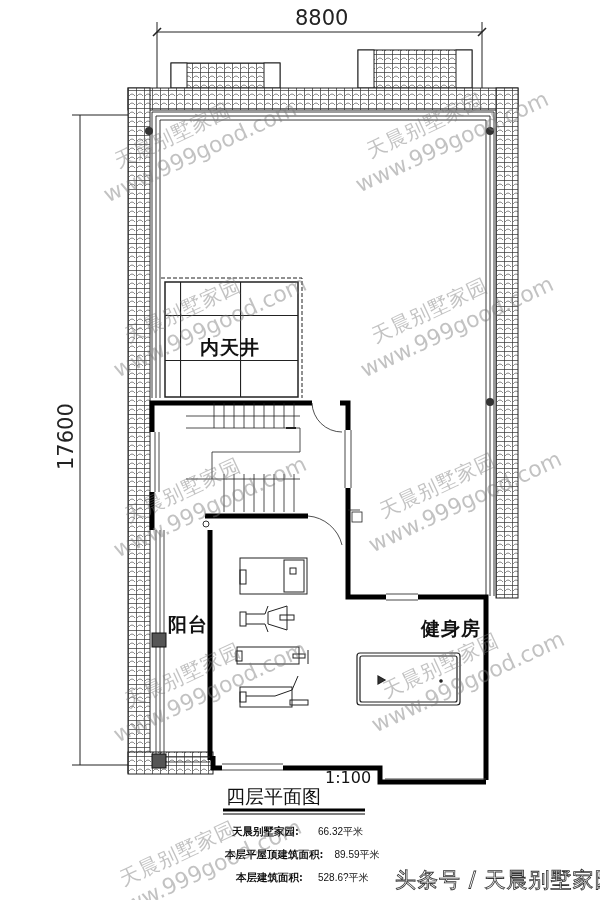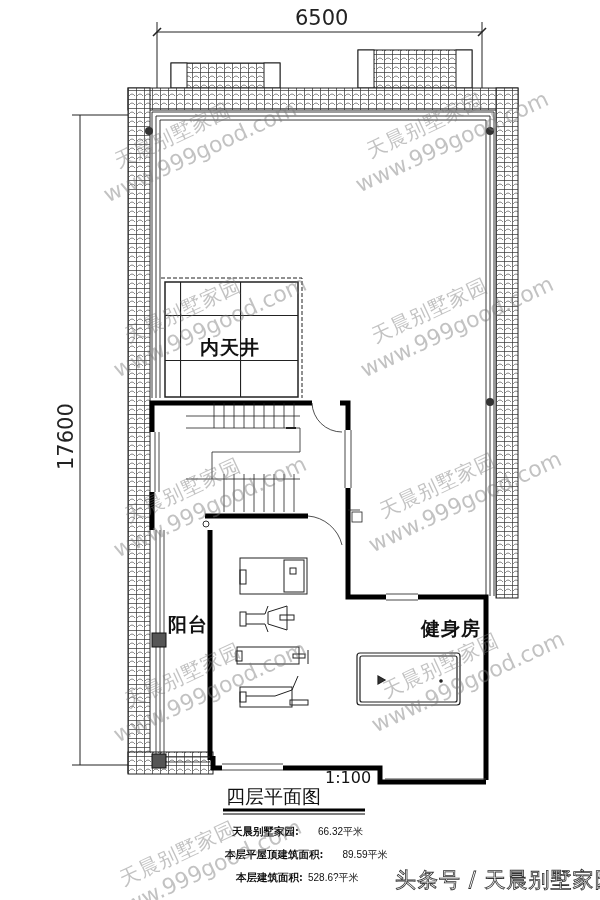--- a/index.html
+++ b/index.html
@@ -174,37 +174,37 @@
   <g stroke="#000">
     <line x1="223" y1="810" x2="365" y2="810" stroke-width="3"></line>
     <line x1="223" y1="814" x2="365" y2="814" stroke-width="1"></line>
   </g>
 </svg>
 
 <div class="lbl room" style="left:200px;top:335px;font-family:Liberation Mono, monospace;">内天井</div>
 <div class="lbl room" style="left:168px;top:612px;">阳台</div>
 <div class="lbl room" style="left:393px;top:616px;margin-left:28px;">健身房</div>
 
-<div class="lbl dim" style="left:295px;top:6px;">6500</div>
+<div class="lbl dim" style="left:295px;top:6px;">8800</div>
 <div class="lbl dim dimv" style="left:54px;top:470px;">17600</div>
 
 <div class="lbl title" style="left:226px;top:784px;">四层平面图</div>
 <div class="lbl scale" style="left:325px;top:768px;">1:100</div>
 
 <div class="lbl" style="left:232px;top:820px;">
   <span class="stat">天晨别墅家园:</span>
   <span class="statv" style="margin-left:14px;">66.32平米</span>
 </div>
 <div class="lbl" style="left:225px;top:843px;">
   <span class="stat">本层平屋顶建筑面积:</span>
-  <span class="statv" style="margin-left:14px;">89.59平米</span>
+  <span class="statv" style="margin-left:6px;">89.59平米</span>
 </div>
 <div class="lbl" style="left:236px;top:866px;">
   <span class="stat">本层建筑面积:</span>
-  <span class="statv" style="text-align:right;">528.6?平米</span>
+  <span class="statv" style="margin-left:10px;text-align:right;">528.6?平米</span>
 </div>
 
 <div class="wm" style="left:110px;top:150px;">
     <span class="cn">天晨别墅家园</span>
     <span class="en">www.999good.com</span>
   </div>
 <div class="wm" style="left:362px;top:140px;">
     <span class="cn">天晨别墅家园</span>
     <span class="en">www.999good.com</span>
   </div>

